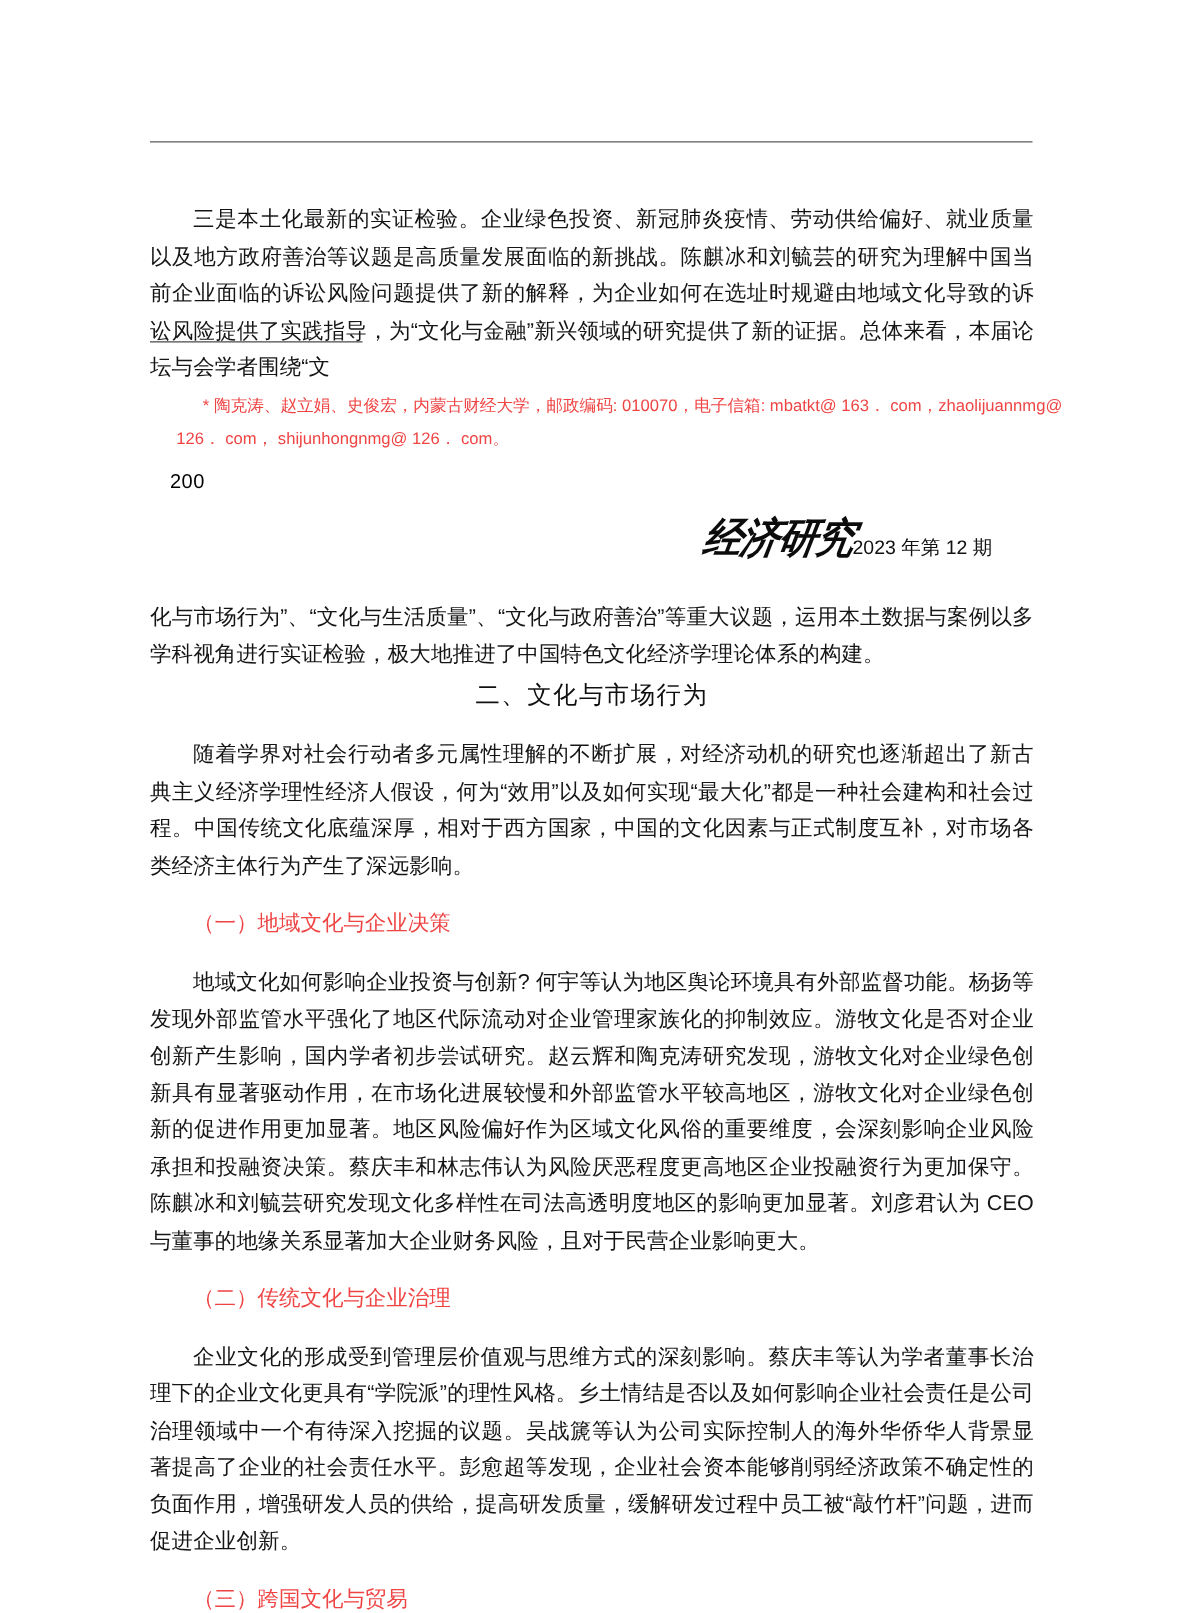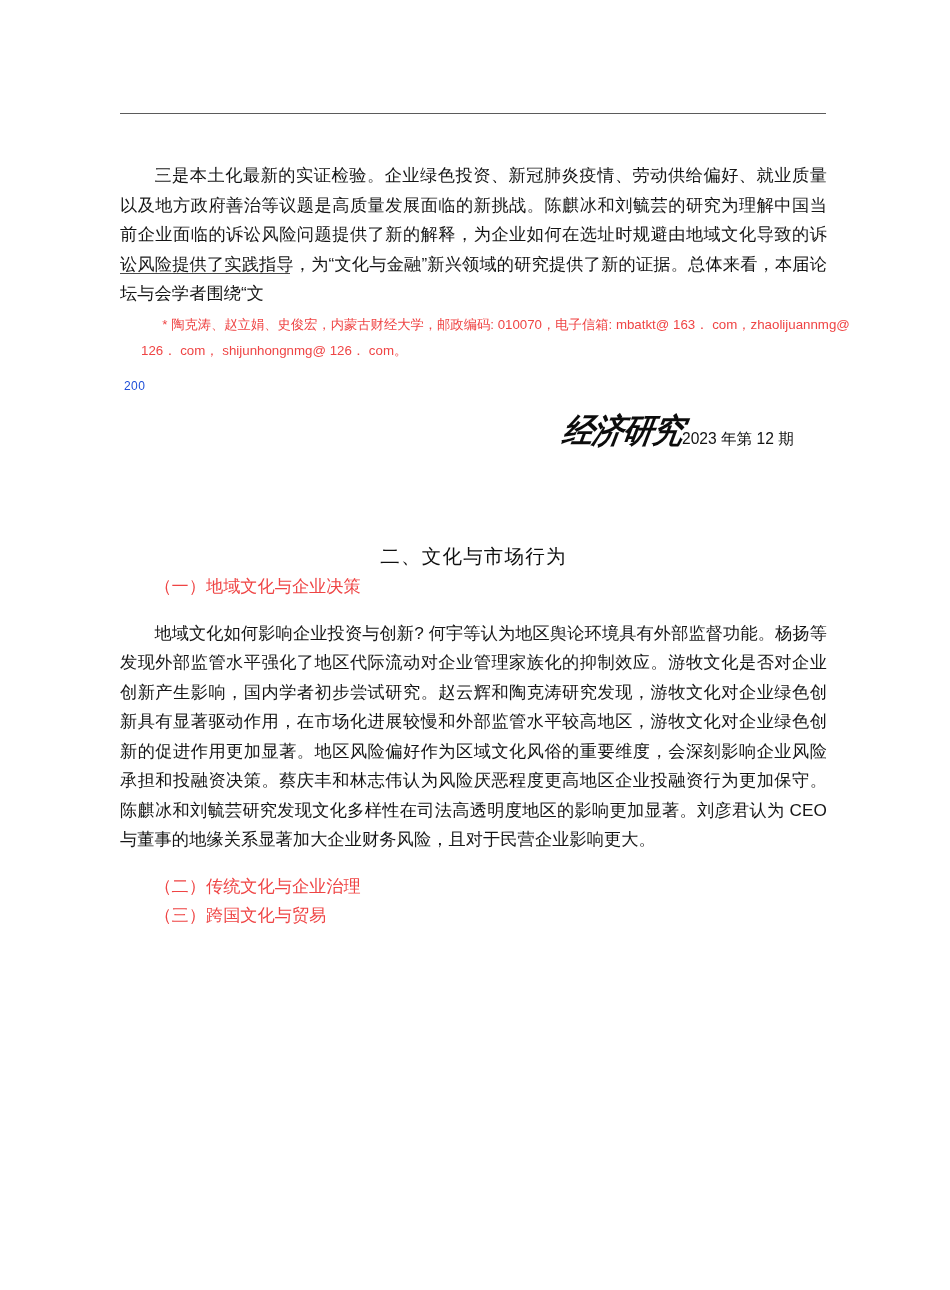--- a/index.html
+++ b/index.html
@@ -70,25 +70,25 @@
     line-height: 26px;
     text-align: justify;
     color: #ef4444;
     margin-left: 21px;
   }
   .footnote .fn-indent { text-indent: 1.6em; }
 
   
   .page-num {
     position: absolute;
-    left: 124px;
+    left: 136px;
     top: 376px;
-    font-size: 12px;
+    font-size: 16px;
     line-height: 20px;
-    color: #1d4ed8;
+    color: #000000;
     letter-spacing: 0.4px;
   }
 
   
   .runhead {
     position: absolute;
     left: 560px;
     top: 404px;
     width: 300px;
     height: 46px;
@@ -162,28 +162,33 @@
     <div>126． com， shijunhongnmg@ 126． com。</div>
   </div>
 
   <div class="page-num">200</div>
 
   <div class="runhead">
     <span class="logo-cal">经济研究</span>
     <span class="issue-label">2023 年第 12 期</span>
   </div>
 
+  <div class="col block-b">
+    <p class="body-text">化与市场行为”、“文化与生活质量”、“文化与政府善治”等重大议题，运用本土数据与案例以多学科视角进行实证检验，极大地推进了中国特色文化经济学理论体系的构建。</p>
+  </div>
 
   <div class="section-heading">二、文化与市场行为</div>
 
   <div class="col block-c">
 
+    <p class="body-text indent">随着学界对社会行动者多元属性理解的不断扩展，对经济动机的研究也逐渐超出了新古典主义经济学理性经济人假设，何为“效用”以及如何实现“最大化”都是一种社会建构和社会过程。中国传统文化底蕴深厚，相对于西方国家，中国的文化因素与正式制度互补，对市场各类经济主体行为产生了深远影响。</p>
 
     <div class="sub-heading">（一）地域文化与企业决策</div>
     <p class="body-text indent">地域文化如何影响企业投资与创新? 何宇等认为地区舆论环境具有外部监督功能。杨扬等发现外部监管水平强化了地区代际流动对企业管理家族化的抑制效应。游牧文化是否对企业创新产生影响，国内学者初步尝试研究。赵云辉和陶克涛研究发现，游牧文化对企业绿色创新具有显著驱动作用，在市场化进展较慢和外部监管水平较高地区，游牧文化对企业绿色创新的促进作用更加显著。地区风险偏好作为区域文化风俗的重要维度，会深刻影响企业风险承担和投融资决策。蔡庆丰和林志伟认为风险厌恶程度更高地区企业投融资行为更加保守。陈麒冰和刘毓芸研究发现文化多样性在司法高透明度地区的影响更加显著。刘彦君认为 CEO 与董事的地缘关系显著加大企业财务风险，且对于民营企业影响更大。</p>
 
     <div class="sub-heading">（二）传统文化与企业治理</div>
+    <p class="body-text indent">企业文化的形成受到管理层价值观与思维方式的深刻影响。蔡庆丰等认为学者董事长治理下的企业文化更具有“学院派”的理性风格。乡土情结是否以及如何影响企业社会责任是公司治理领域中一个有待深入挖掘的议题。吴战篪等认为公司实际控制人的海外华侨华人背景显著提高了企业的社会责任水平。彭愈超等发现，企业社会资本能够削弱经济政策不确定性的负面作用，增强研发人员的供给，提高研发质量，缓解研发过程中员工被“敲竹杆”问题，进而促进企业创新。</p>
 
     <div class="sub-heading">（三）跨国文化与贸易</div>
 
   </div>
 
 </div>
 
 </body></html>

